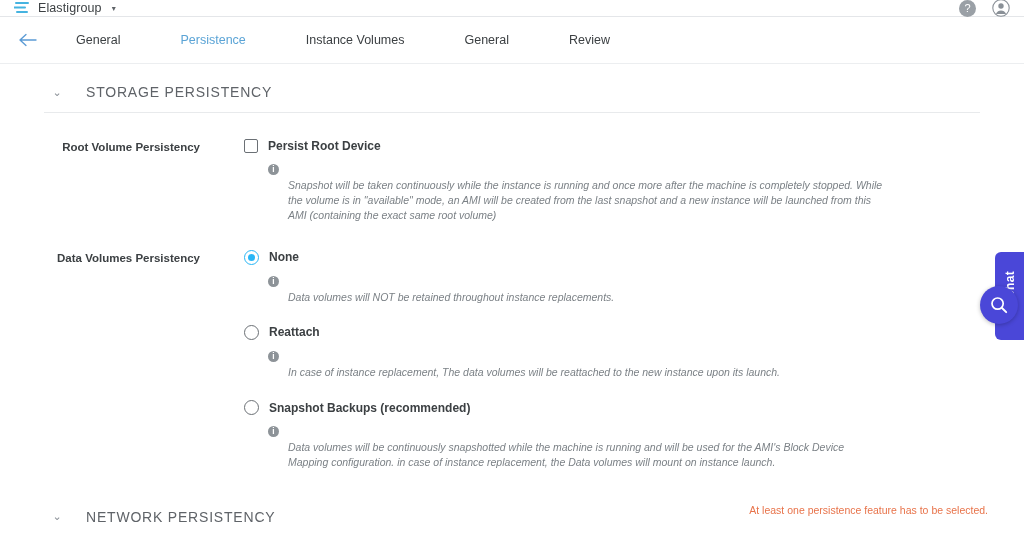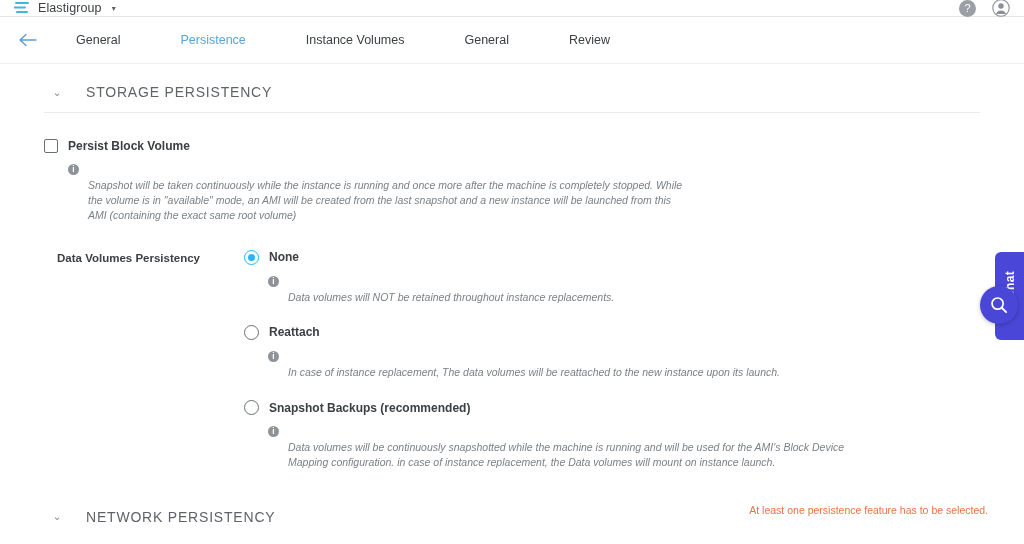--- a/index.html
+++ b/index.html
@@ -320,24 +320,25 @@
 
   <div class="content">
 
     <div class="section-head">
       <span class="chev">⌄</span>
       <span class="section-title">STORAGE PERSISTENCY</span>
     </div>
     <div class="divider"></div>
 
     <div class="row">
+      <div class="row-label">Root Volume Persistency</div>
       <div class="row-body">
         <div class="opt">
           <span class="checkbox"></span>
-          <span class="opt-label">Persist Block Volume</span>
+          <span class="opt-label">Persist Root Device</span>
         </div>
         <div class="note">
           <span class="info-icon">i</span>
           <span class="note-text">Snapshot will be taken continuously while the instance is running and once more after the machine is completely stopped. While the volume is in "available" mode, an AMI will be created from the last snapshot and a new instance will be launched from this AMI (containing the exact same root volume)</span>
         </div>
       </div>
     </div>
 
     <div class="row">
       <div class="row-label">Data Volumes Persistency</div>

